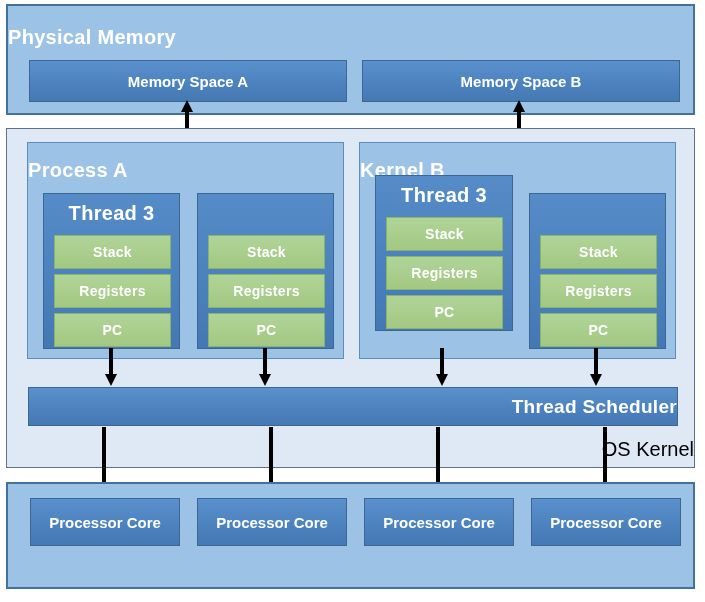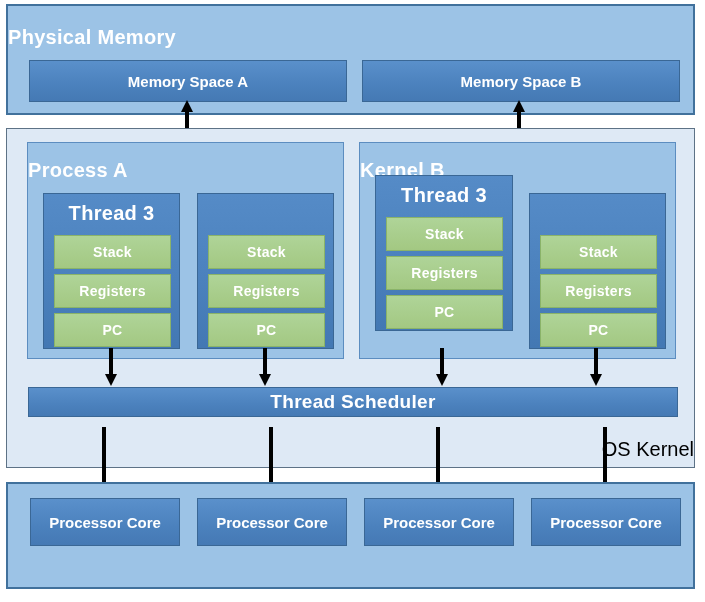--- a/index.html
+++ b/index.html
@@ -95,21 +95,21 @@
         <div class="green" style="top:80px;">Registers</div>
         <div class="green" style="top:119px;">PC</div>
       </div>
       <div class="thread" style="left:169px;top:50px;width:137px;height:156px;">
         <div class="green" style="top:41px;">Stack</div>
         <div class="green" style="top:80px;">Registers</div>
         <div class="green" style="top:119px;">PC</div>
       </div>
     </div>
 
-    <div class="bluebox f19" style="left:21px;top:258px;width:650px;height:30px;">
+    <div class="bluebox f19" style="left:21px;top:258px;width:650px;height:39px;justify-content:flex-end;">
       <span>Thread Scheduler</span>
     </div>
 
     <div class="oslabel">OS Kernel</div>
   </section>
 
   <div class="arrow a-d1" style="left:104px;top:348px;">
     <div class="shaft"></div>
       <div class="head-down"></div>
   </div>

